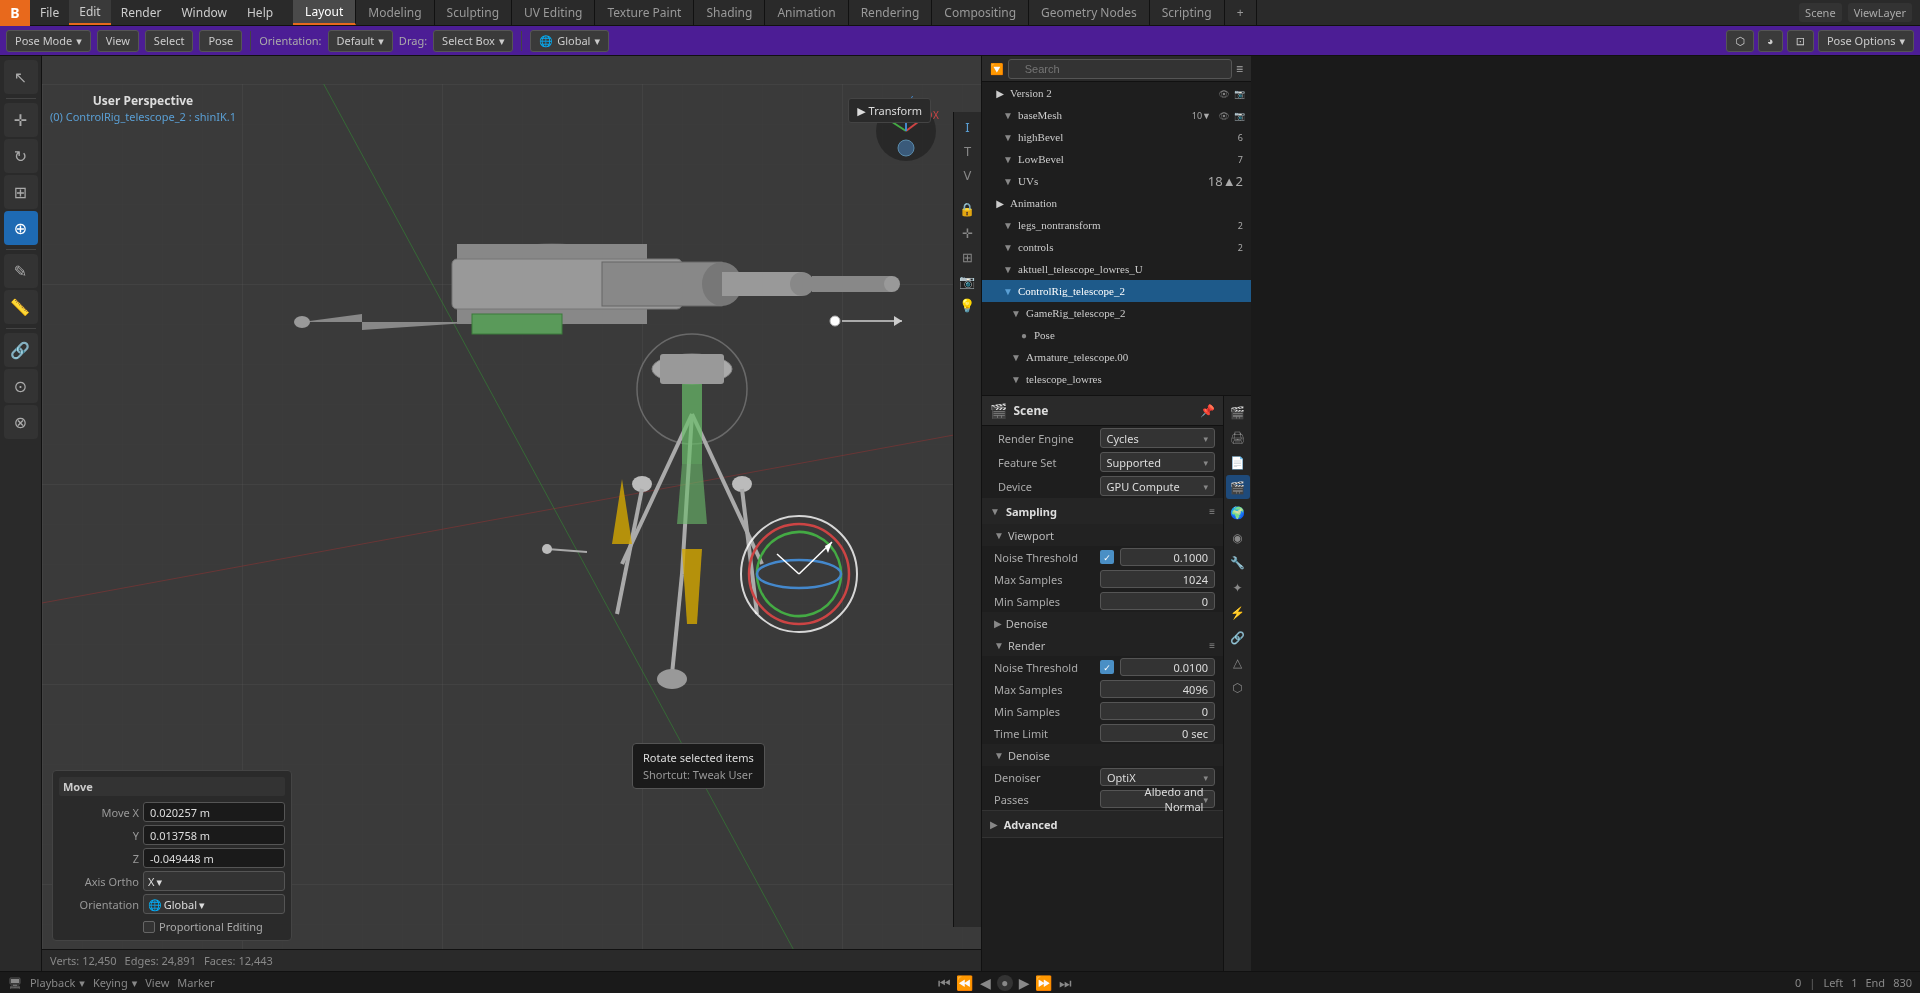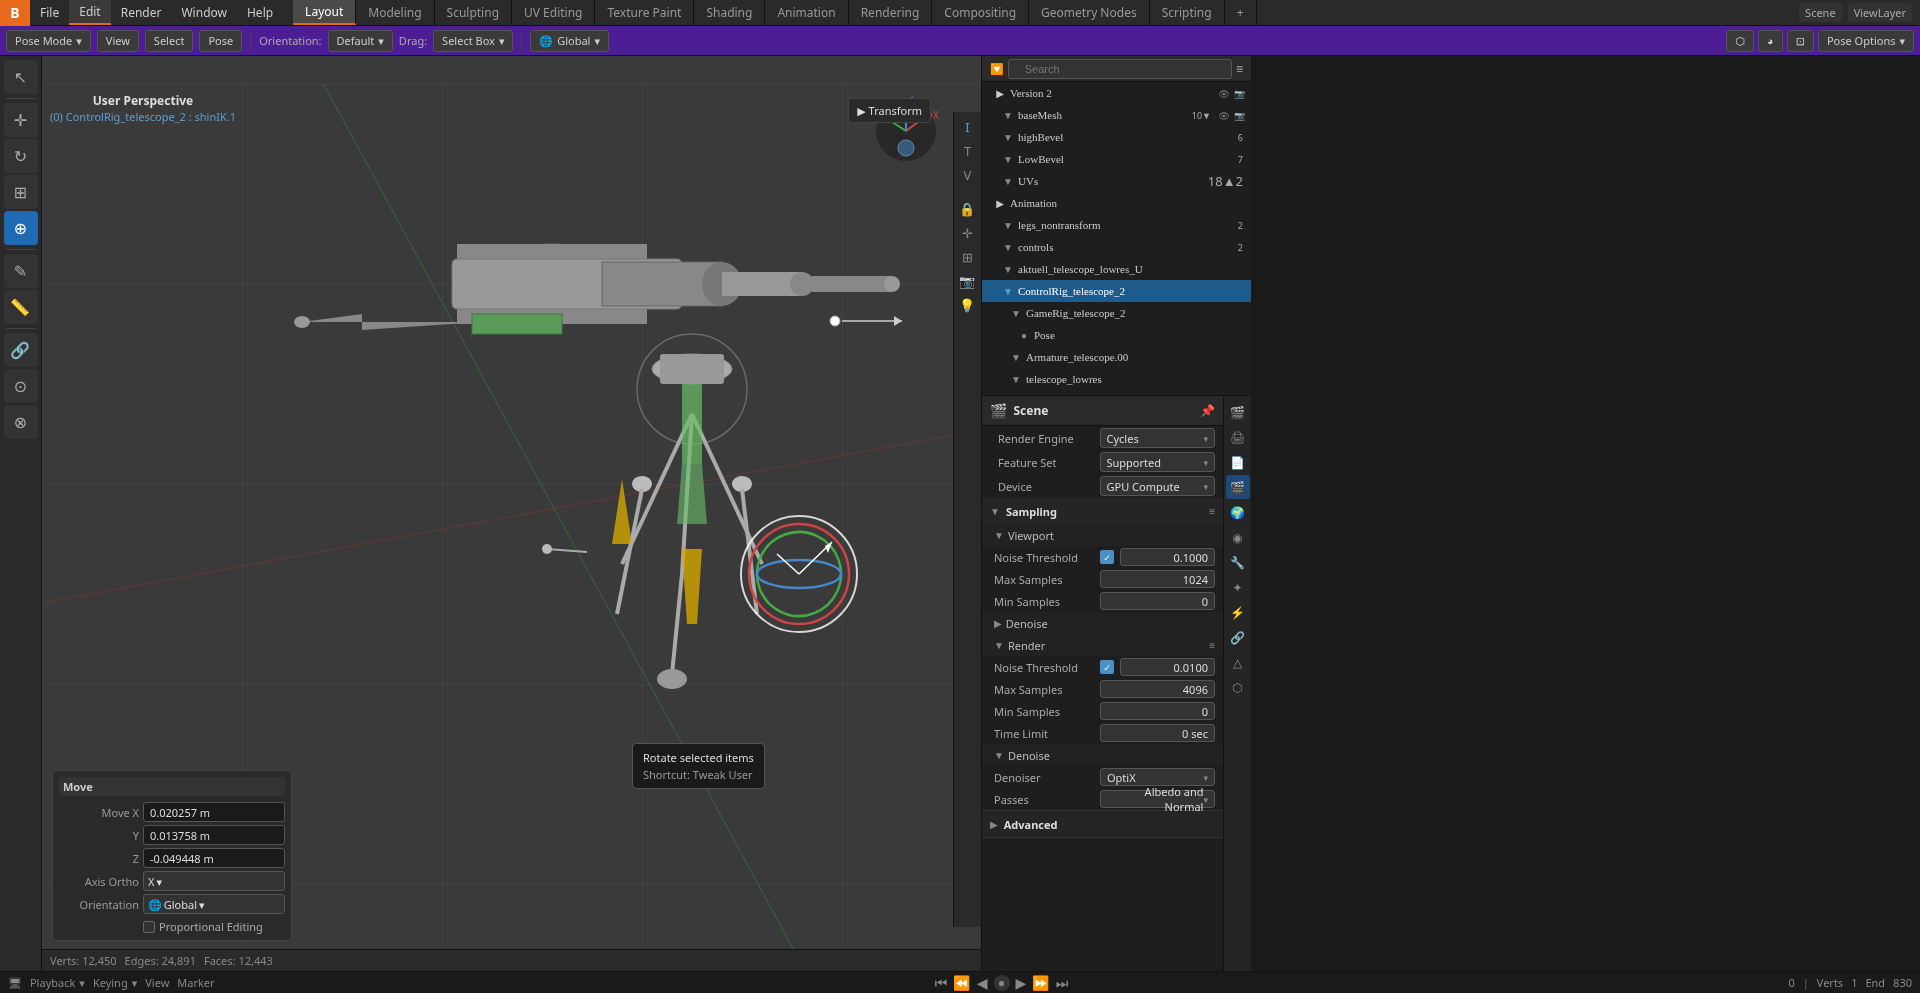--- a/index.html
+++ b/index.html
@@ -1017,17 +1017,17 @@
     <span style="font-size:14px; cursor:pointer;">⏪</span>
     <span style="font-size:14px; cursor:pointer;">◀</span>
     <span style="background:#333; border-radius:50%; width:16px; height:16px; display:flex; align-items:center; justify-content:center; cursor:pointer;">⏺</span>
     <span style="font-size:14px; cursor:pointer;">▶</span>
     <span style="font-size:14px; cursor:pointer;">⏩</span>
     <span style="font-size:14px; cursor:pointer;">⏭</span>
   </div>
   <div class="status-spacer"></div>
   <span>0</span>
   <span style="color:#666;">|</span>
-  <span>Verts</span>
+  <span>Left</span>
   <span>1</span>
   <span>End</span>
   <span>830</span>
 </div>
 
 </body></html>

